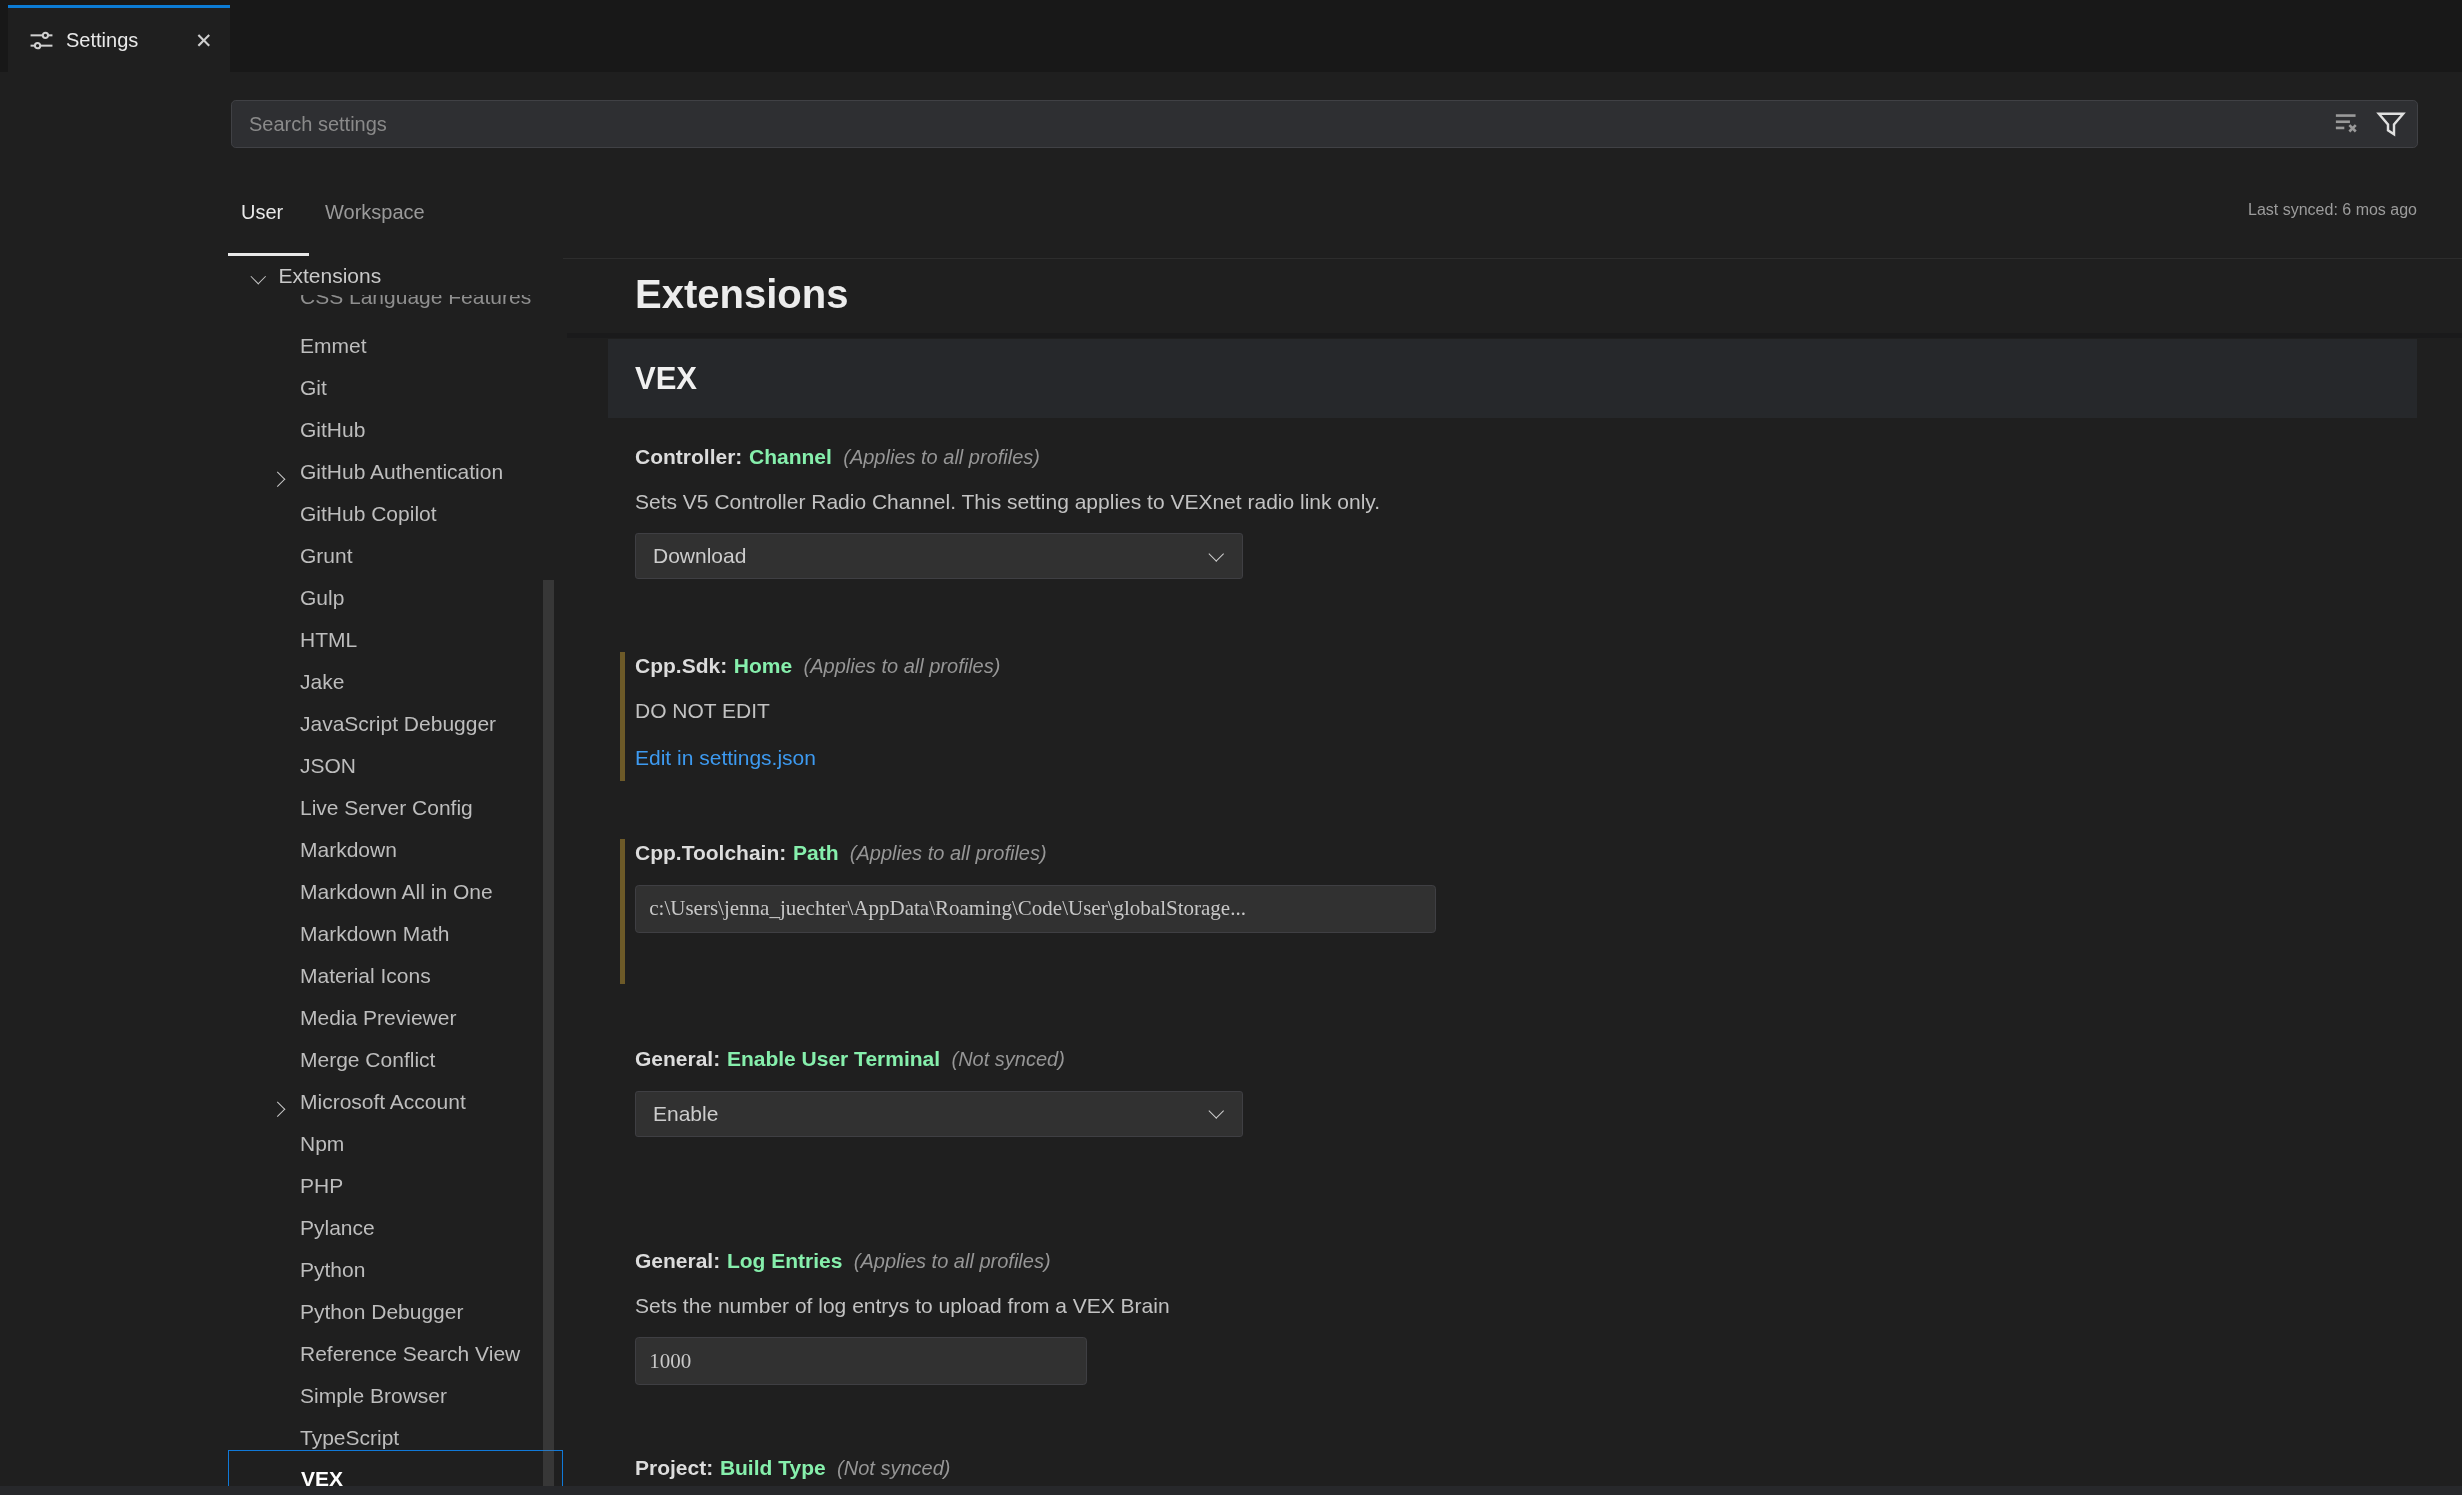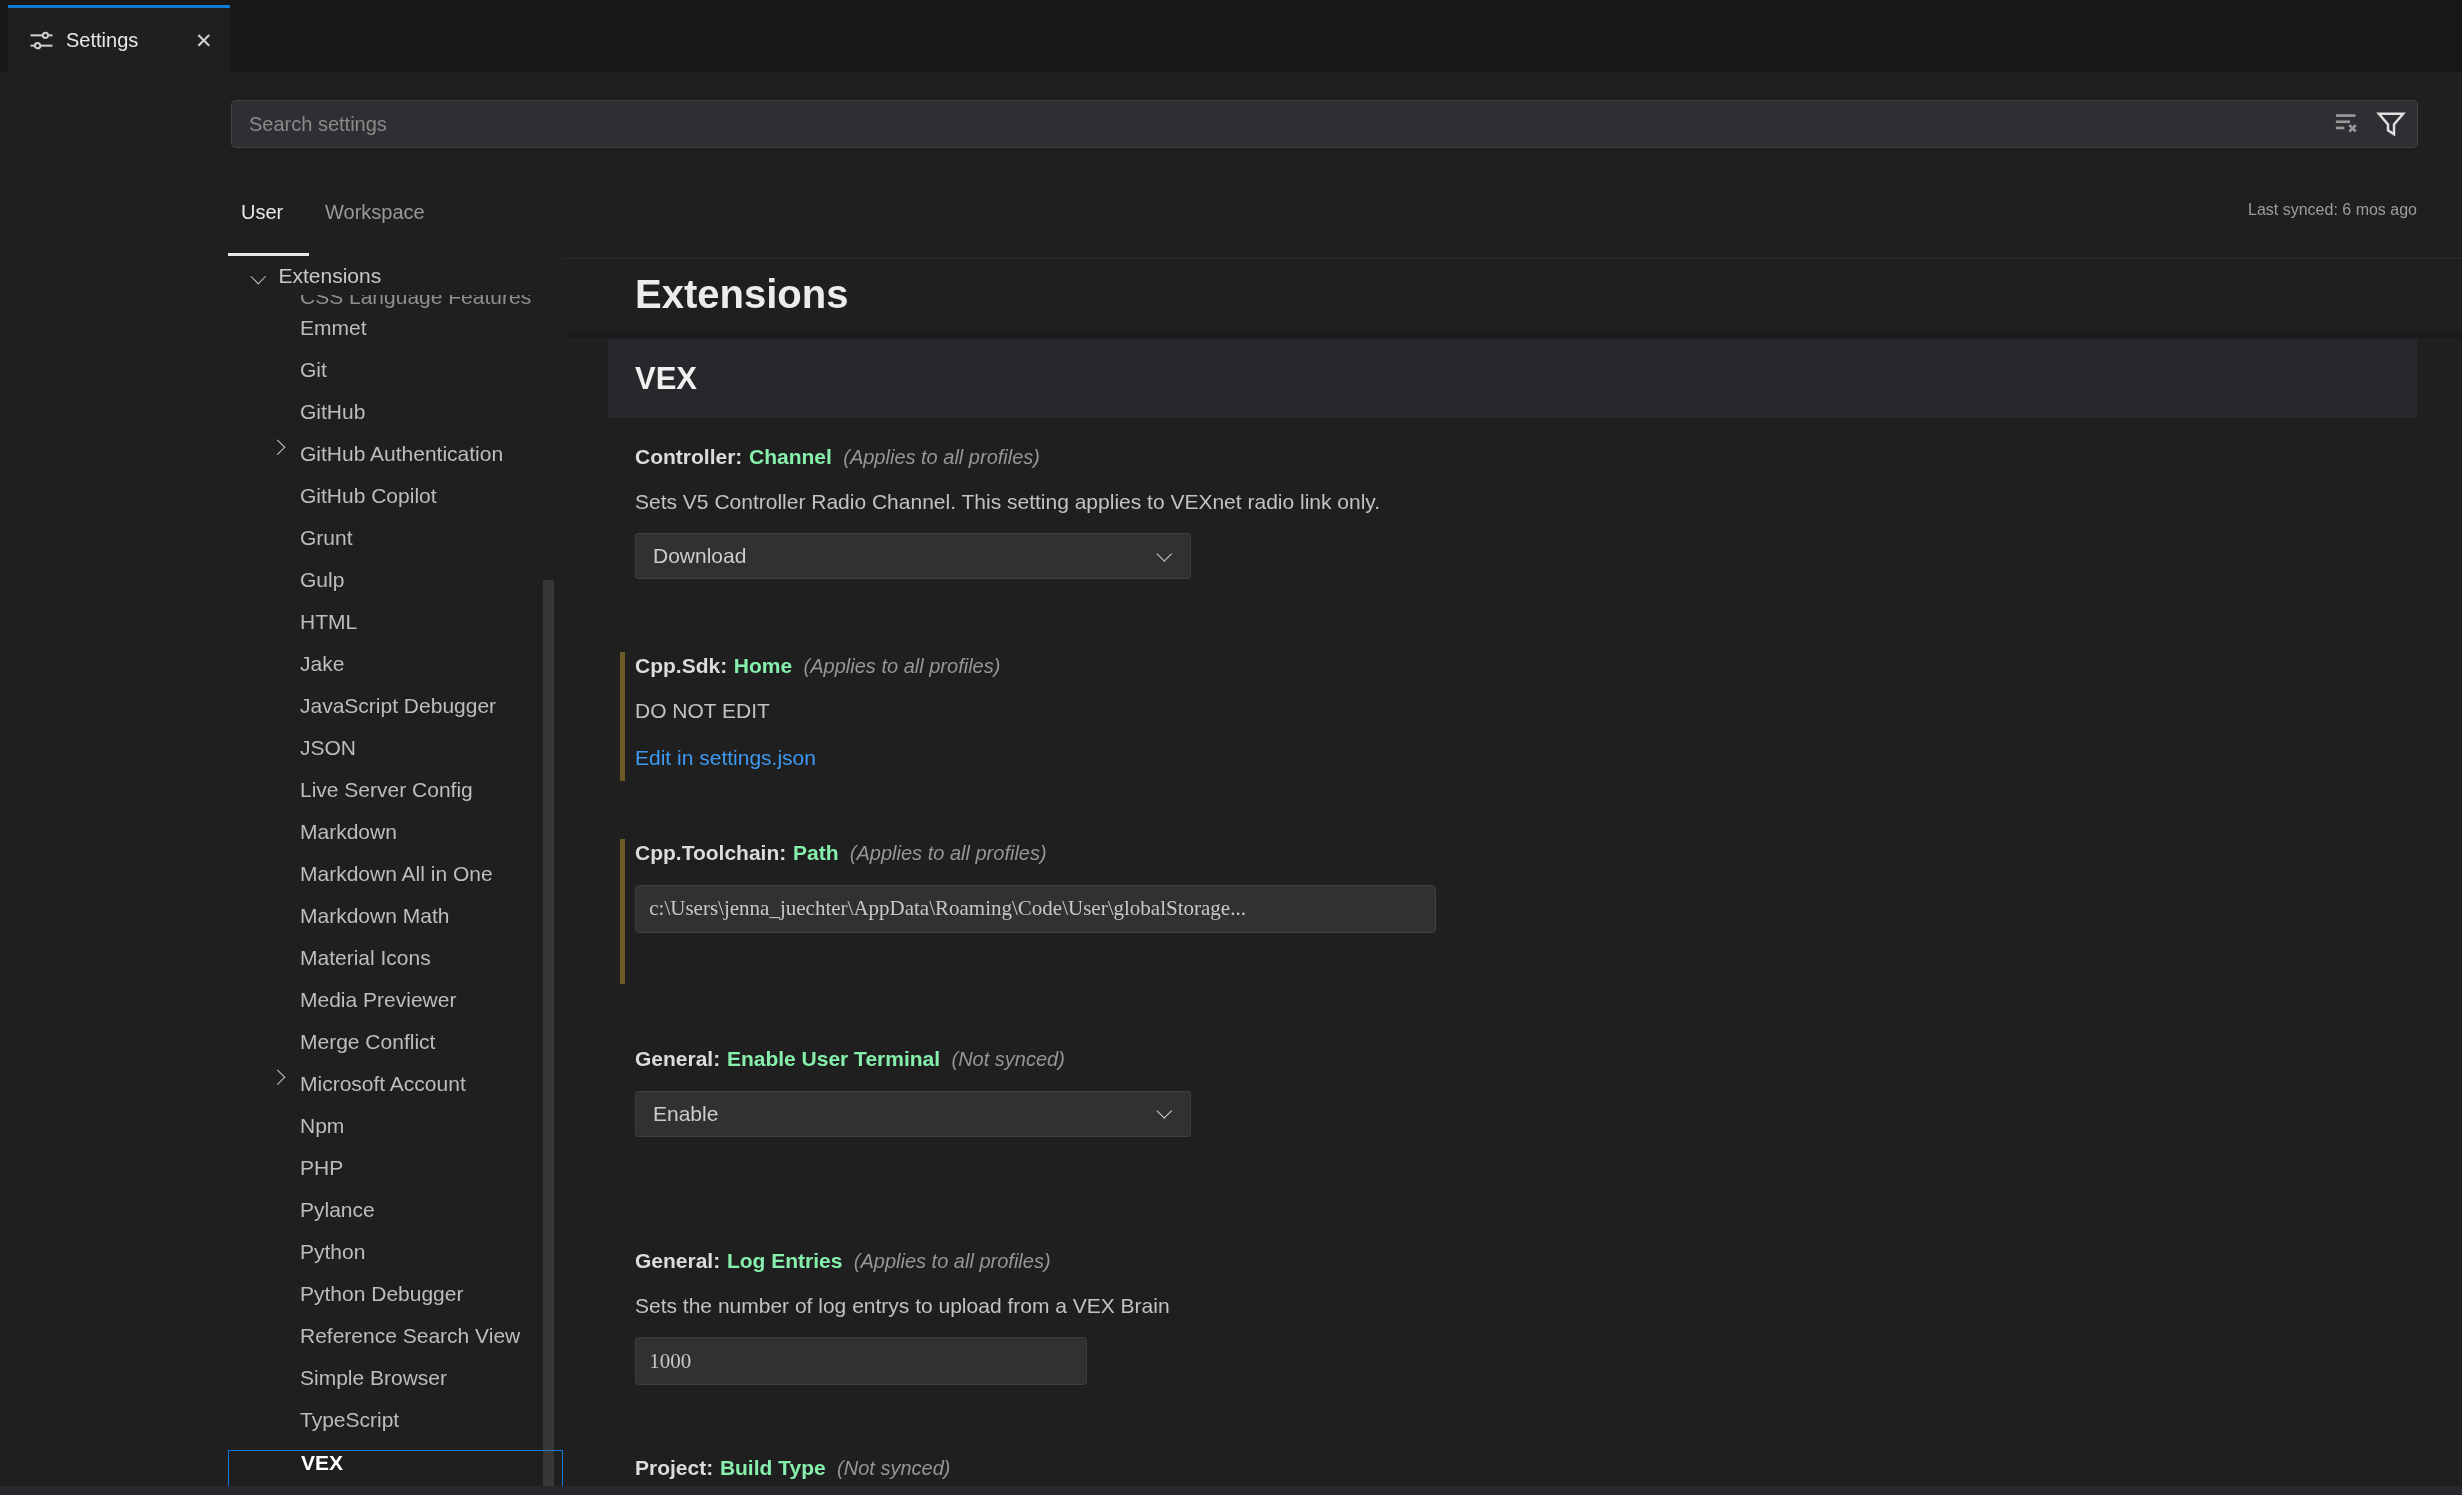--- a/index.html
+++ b/index.html
@@ -44,21 +44,21 @@
   
   .toc{left:228px;top:257px;width:335px;bottom:0;}
   .toc-root{
     position:relative;height:38px;display:flex;align-items:center;
     padding-left:25px;background:#1f1f1f;z-index:2;
   }
   .toc-root-label{color:#c9c9c9;font-size:21px;margin-left:15px;}
   .toc-clipped{height:21px;overflow:hidden;padding-left:72px;}
   .toc-clipped span{display:block;margin-top:-12.4px;font-size:21px;line-height:28.5px;color:#8f8f8f;}
   .trow{
-    position:relative;height:42px;display:flex;align-items:flex-start;
+    position:relative;height:42px;display:flex;align-items:flex-end;
     padding-left:72px;box-sizing:border-box;cursor:pointer;
   }
   .trow .tlabel{color:#bdbdbd;font-size:21px;white-space:nowrap;}
   .trow.sel{border:1.9px solid #1079d8;}
   .trow.sel .tlabel{color:#ffffff;font-weight:700;}
   .trow .chev{position:absolute;left:44px;}
   .toc-scrollbar{position:absolute;left:315px;top:323px;bottom:0;width:11.4px;background:rgba(118,118,118,0.28);}
 
   
   .chev{display:inline-block;width:9.5px;height:9.5px;
@@ -78,21 +78,21 @@
   .setting{position:absolute;left:620px;width:1798px;padding-left:15px;box-sizing:border-box;}
   .mod-bar{position:absolute;left:0;top:0;width:4.8px;background:#6d5a28;}
   .s-label{font-size:21px;line-height:28.5px;white-space:nowrap;}
   .s-cat{color:#dcdcdc;font-weight:600;}
   .s-name{color:#86efac;font-weight:700;margin-left:6.7px;}
   .s-scope{color:#969696;font-style:italic;font-size:20px;margin-left:11.4px;font-weight:400;}
   .s-desc{margin-top:16px;font-size:21px;line-height:28.5px;color:#c2c2c2;}
   .s-link{margin-top:21px;font-size:21px;color:#3d9af0;cursor:pointer;width:fit-content;}
 
   .sel-control{
-    margin-top:17px;width:556px;height:46px;box-sizing:border-box;
+    margin-top:17px;width:608px;height:46px;box-sizing:border-box;
     background:#313131;border:1px solid #3f3f43;border-radius:2.9px;
     display:flex;align-items:center;padding:0 17px;cursor:pointer;gap:48px;
   }
   .sel-control .sel-value{font-size:21px;color:#cccccc;flex:1;}
   .sel-control .chev{border-color:#cfcfcf;margin-right:3.8px;transform:rotate(45deg) translate(-1.9px,-1.9px);}
 
   .txt-control{
     margin-top:17px;height:48px;box-sizing:border-box;display:block;
     background:#313131;border:1px solid #3f3f43;border-radius:3.8px;
     padding:0 13.3px;font-size:21px;color:#c8c8c8;outline:none;

